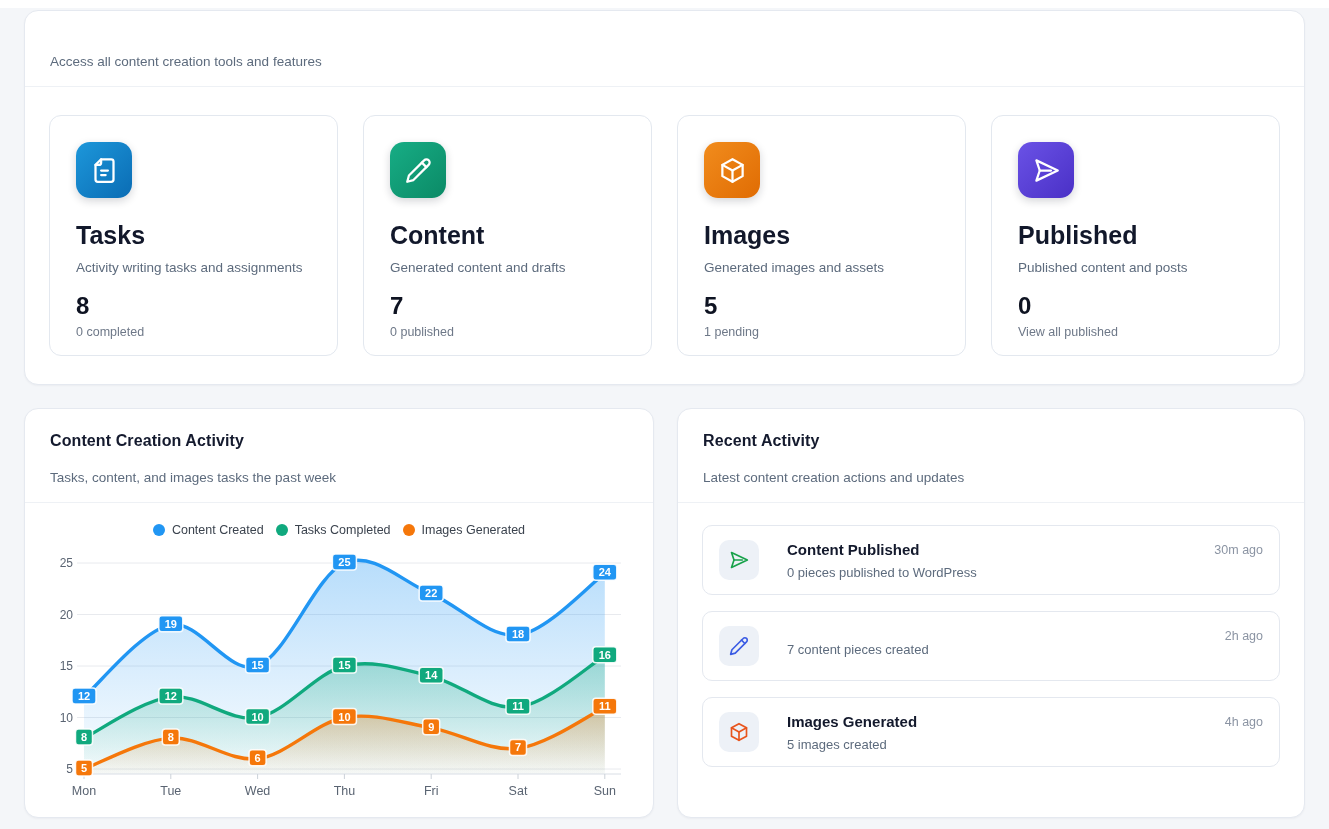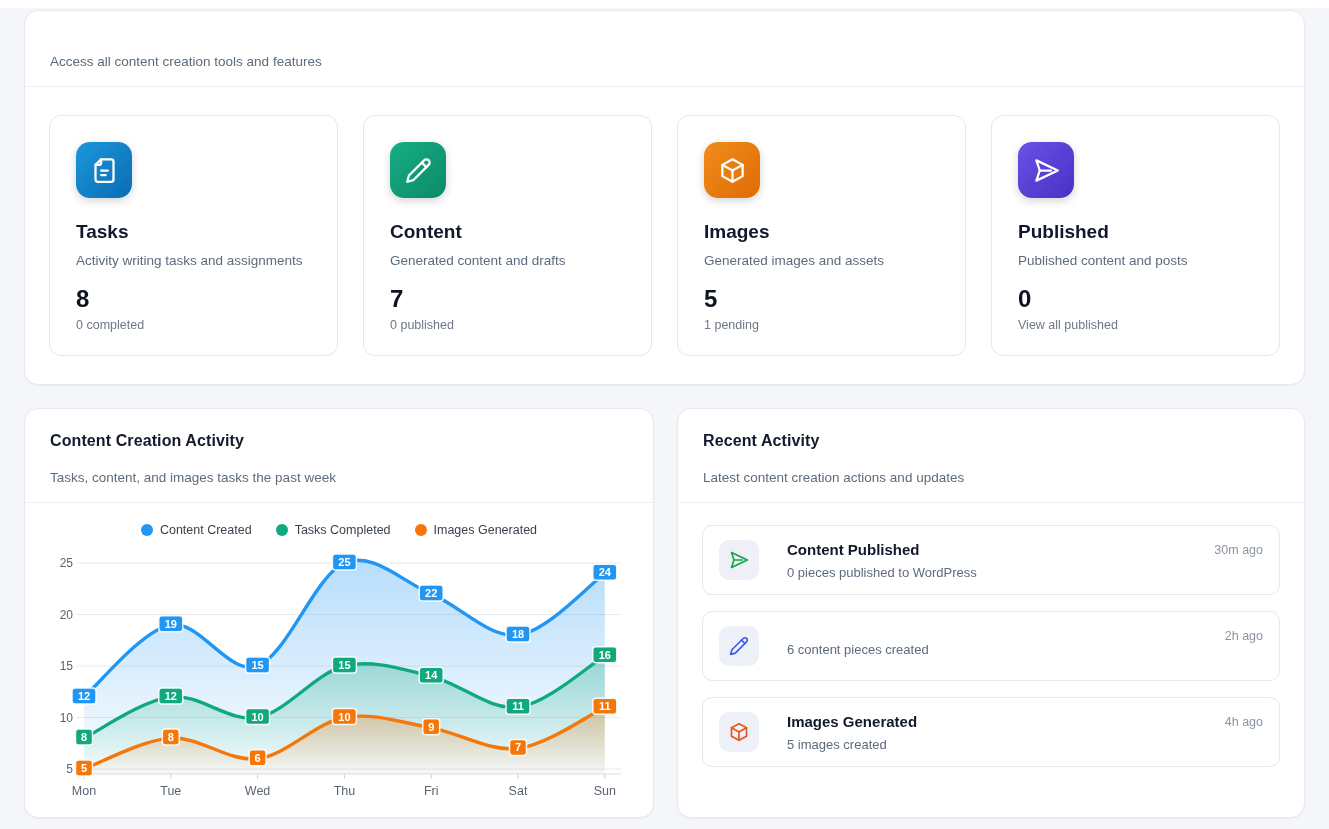--- a/index.html
+++ b/index.html
@@ -28,31 +28,31 @@
   .module-card {
     border:1px solid #e3e8ef; border-radius:12px; background:#fff;
     padding:26px; height:241px; cursor:pointer;
   }
   .module-icon {
     width:56px; height:56px; border-radius:14px;
     display:flex; align-items:center; justify-content:center;
     box-shadow:0 3px 8px rgba(16,24,40,.18);
   }
   .module-icon svg { width:27px; height:27px; }
-  .module-title { font-size:19px; font-weight:700; color:#12182b; margin-top:23px; }
+  .module-title { font-size:25px; font-weight:700; color:#12182b; margin-top:23px; }
   .module-desc { font-size:13.5px; color:#5d6b7d; margin-top:10px; }
   .module-count { font-size:24px; font-weight:800; color:#0e1322; margin-top:17px; }
   .module-sub { font-size:12.5px; color:#6e7888; margin-top:5px; }
 
   
   .bottom-row { display:grid; grid-template-columns:630px 1fr; gap:23px; margin-top:23px; align-items:stretch; }
 
   
   .chart-body { padding:20px 0 0 0; }
-  .legend { display:flex; justify-content:center; gap:24px; align-items:center; }
+  .legend { display:flex; justify-content:center; gap:12px; align-items:center; }
   .legend-item { display:flex; align-items:center; gap:7px; font-size:12.5px; color:#3b434e; }
   .legend-dot { width:12px; height:12px; border-radius:50%; }
   .chart-svg-wrap { margin-top:4px; }
   svg text { font-family:"Liberation Sans","DejaVu Sans",sans-serif; }
 
   
   .activity-list { padding:22px 24px; display:flex; flex-direction:column; gap:16px; }
   .activity-item {
     border:1px solid #e4e8ef; border-radius:10px; background:#fff;
     padding:14px 16px; display:flex; align-items:center; gap:28px;
@@ -311,21 +311,21 @@
             <div class="activity-time">30m ago</div>
           </div>
           <div class="activity-item">
             <div class="activity-tile">
               <svg viewBox="0 0 24 24" fill="none" stroke="#3b5ce4" stroke-width="2" stroke-linecap="round" stroke-linejoin="round">
                 <path d="M17 3a2.83 2.83 0 1 1 4 4L7.5 20.5 2 22l1.5-5.5L17 3z"></path>
                 <path d="M15 5l4 4"></path>
               </svg>
             </div>
             <div class="activity-texts">
-              <div class="activity-desc">6 content pieces created</div>
+              <div class="activity-desc">7 content pieces created</div>
             </div>
             <div class="activity-time">2h ago</div>
           </div>
           <div class="activity-item">
             <div class="activity-tile">
               <svg viewBox="0 0 24 24" fill="none" stroke="#e8541c" stroke-width="2" stroke-linecap="round" stroke-linejoin="round">
                 <path d="M12 2l9 5v10l-9 5-9-5V7l9-5z"></path>
                 <path d="M3 7l9 5 9-5"></path>
                 <path d="M12 12v10"></path>
               </svg>

